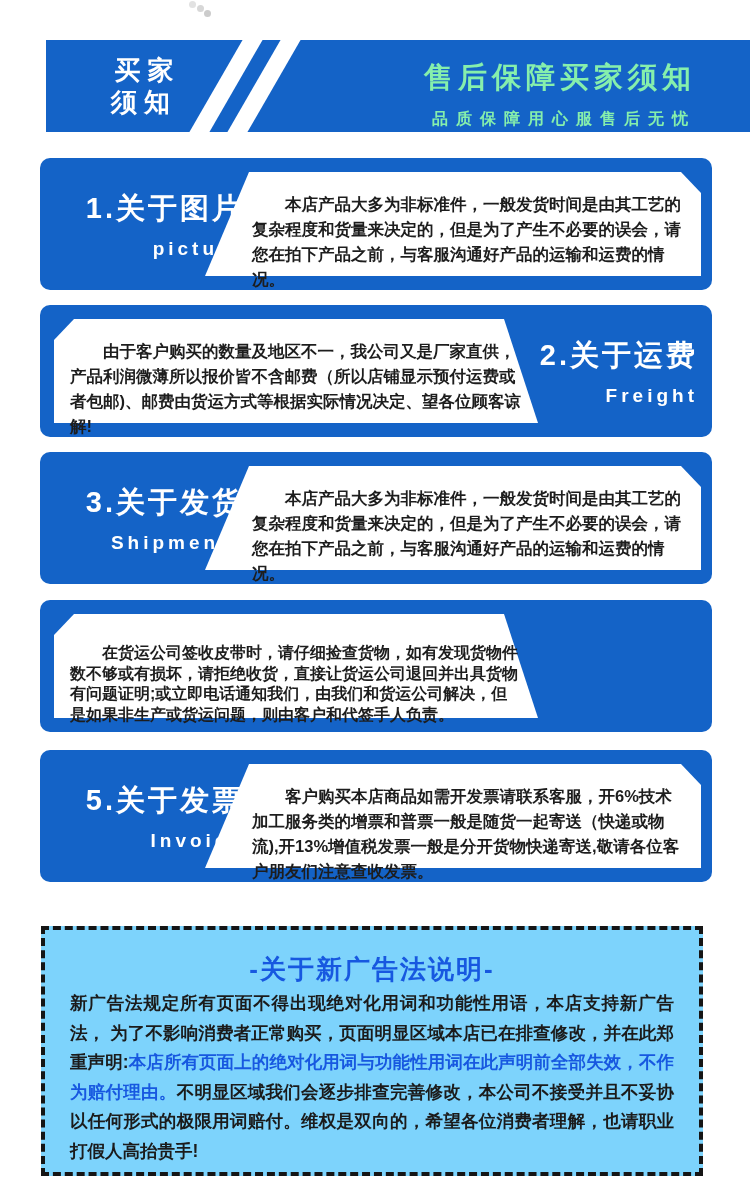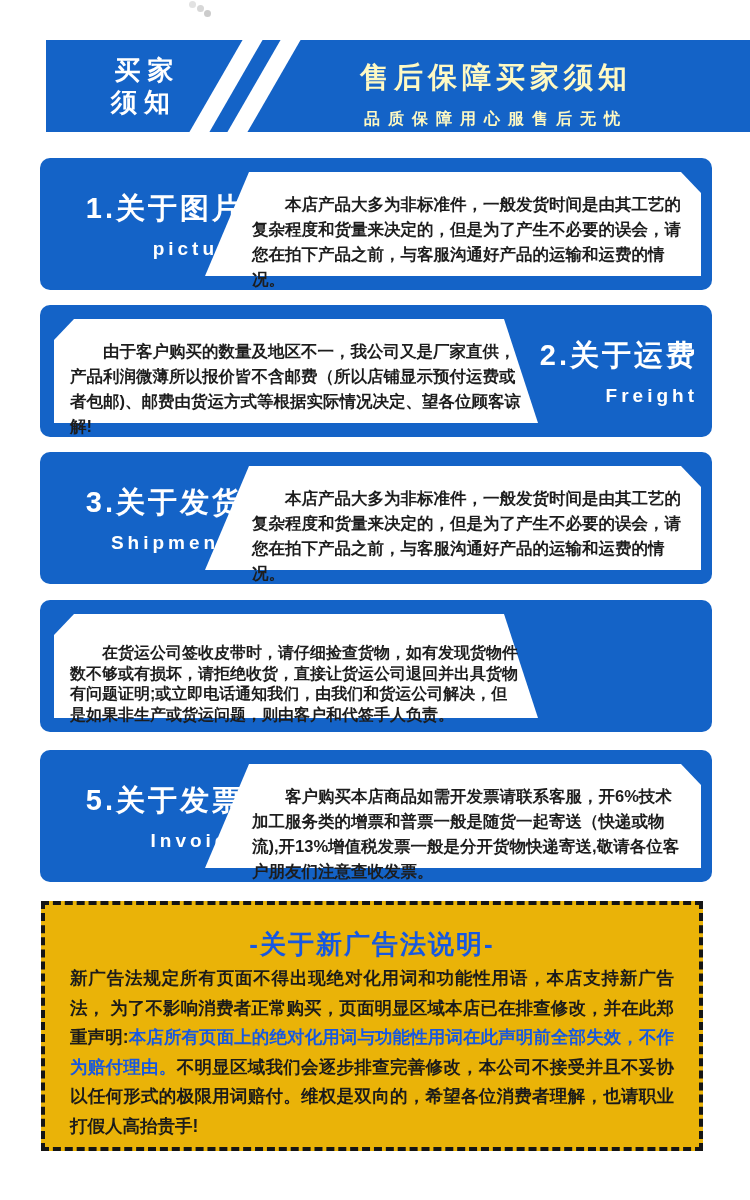--- a/index.html
+++ b/index.html
@@ -22,21 +22,21 @@
 
   
   .hbar{position:absolute;left:0;top:40px;width:750px;height:92px;background:var(--blue);margin-left:46px;}
   .badge{
     position:absolute;left:52px;top:14px;width:92px;text-align:center;
     color:#fff;font-weight:bold;font-size:26px;line-height:32px;letter-spacing:7px;text-indent:7px;
   }
   .stripe{position:absolute;top:0;width:20px;height:92px;background:#ffffff;transform:skewX(-30deg);}
   .stripe1{left:170px;}
   .stripe2{left:208px;}
-  .htitle{position:absolute;left:250px;top:18px;width:400px;text-align:center;color:#fef9c3;font-family:Liberation Mono, monospace;}
+  .htitle{position:absolute;left:250px;top:18px;width:400px;text-align:right;color:#86efac;font-family:Liberation Mono, monospace;}
   .htitle .t1{font-size:29px;font-weight:bold;letter-spacing:5px;}
   .htitle .t2{font-size:16px;font-weight:bold;letter-spacing:8px;margin-top:11px;}
 
   
   .card{position:absolute;left:40px;width:672px;height:132px;background:var(--blue);border-radius:10px;}
   .card-1{top:158px;} .card-2{top:305px;} .card-3{top:452px;} .card-4{top:600px;} .card-5{top:750px;}
   .panel{position:absolute;left:0;top:0;width:672px;height:132px;background:#ffffff;}
   .panel-right{clip-path:polygon(209px 14px,641px 14px,661px 35px,661px 118px,165px 118px);}
   .panel-left{clip-path:polygon(34px 14px,464px 14px,498px 118px,14px 118px,14px 35px);}
   .label{
@@ -50,22 +50,22 @@
   .btext{
     position:absolute;top:14px;bottom:14px;display:flex;align-items:center;z-index:2;margin-top:36px;
   }
   .btext p{margin:0;color:var(--ink);font-weight:bold;font-size:16.5px;line-height:25px;text-indent:2em;}
   .btext-right{left:212px;width:436px;}
   .btext-left{left:30px;width:452px;}
   .card-4 .btext p{font-size:16px;line-height:20.5px;}
 
   
   .notice{
-    position:absolute;left:41px;top:901px;width:662px;height:250px;
-    border:4px dashed #151515;background:#eab308;
+    position:absolute;left:41px;top:926px;width:662px;height:250px;
+    border:4px dashed #151515;background:#7dd3fc;
   }
   .notice .ntitle{
     margin-top:22px;text-align:center;color:var(--accent);
     font-size:26px;font-weight:bold;letter-spacing:2px;
   }
   .notice .nbody{
     margin:2px 25px 0;color:#1b1b1b;font-weight:bold;
     font-size:17.5px;line-height:29.5px;text-align:justify;
   }
   .notice .hl{color:var(--accent);}

